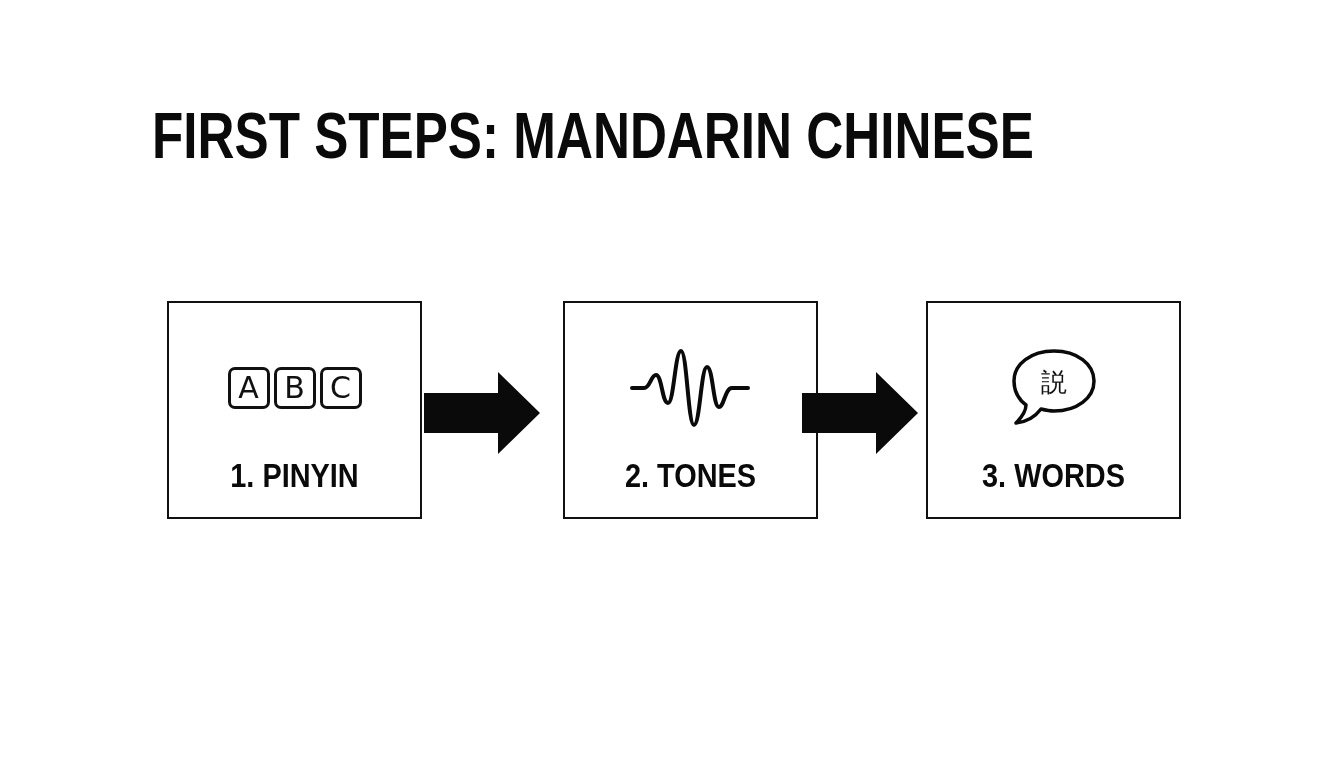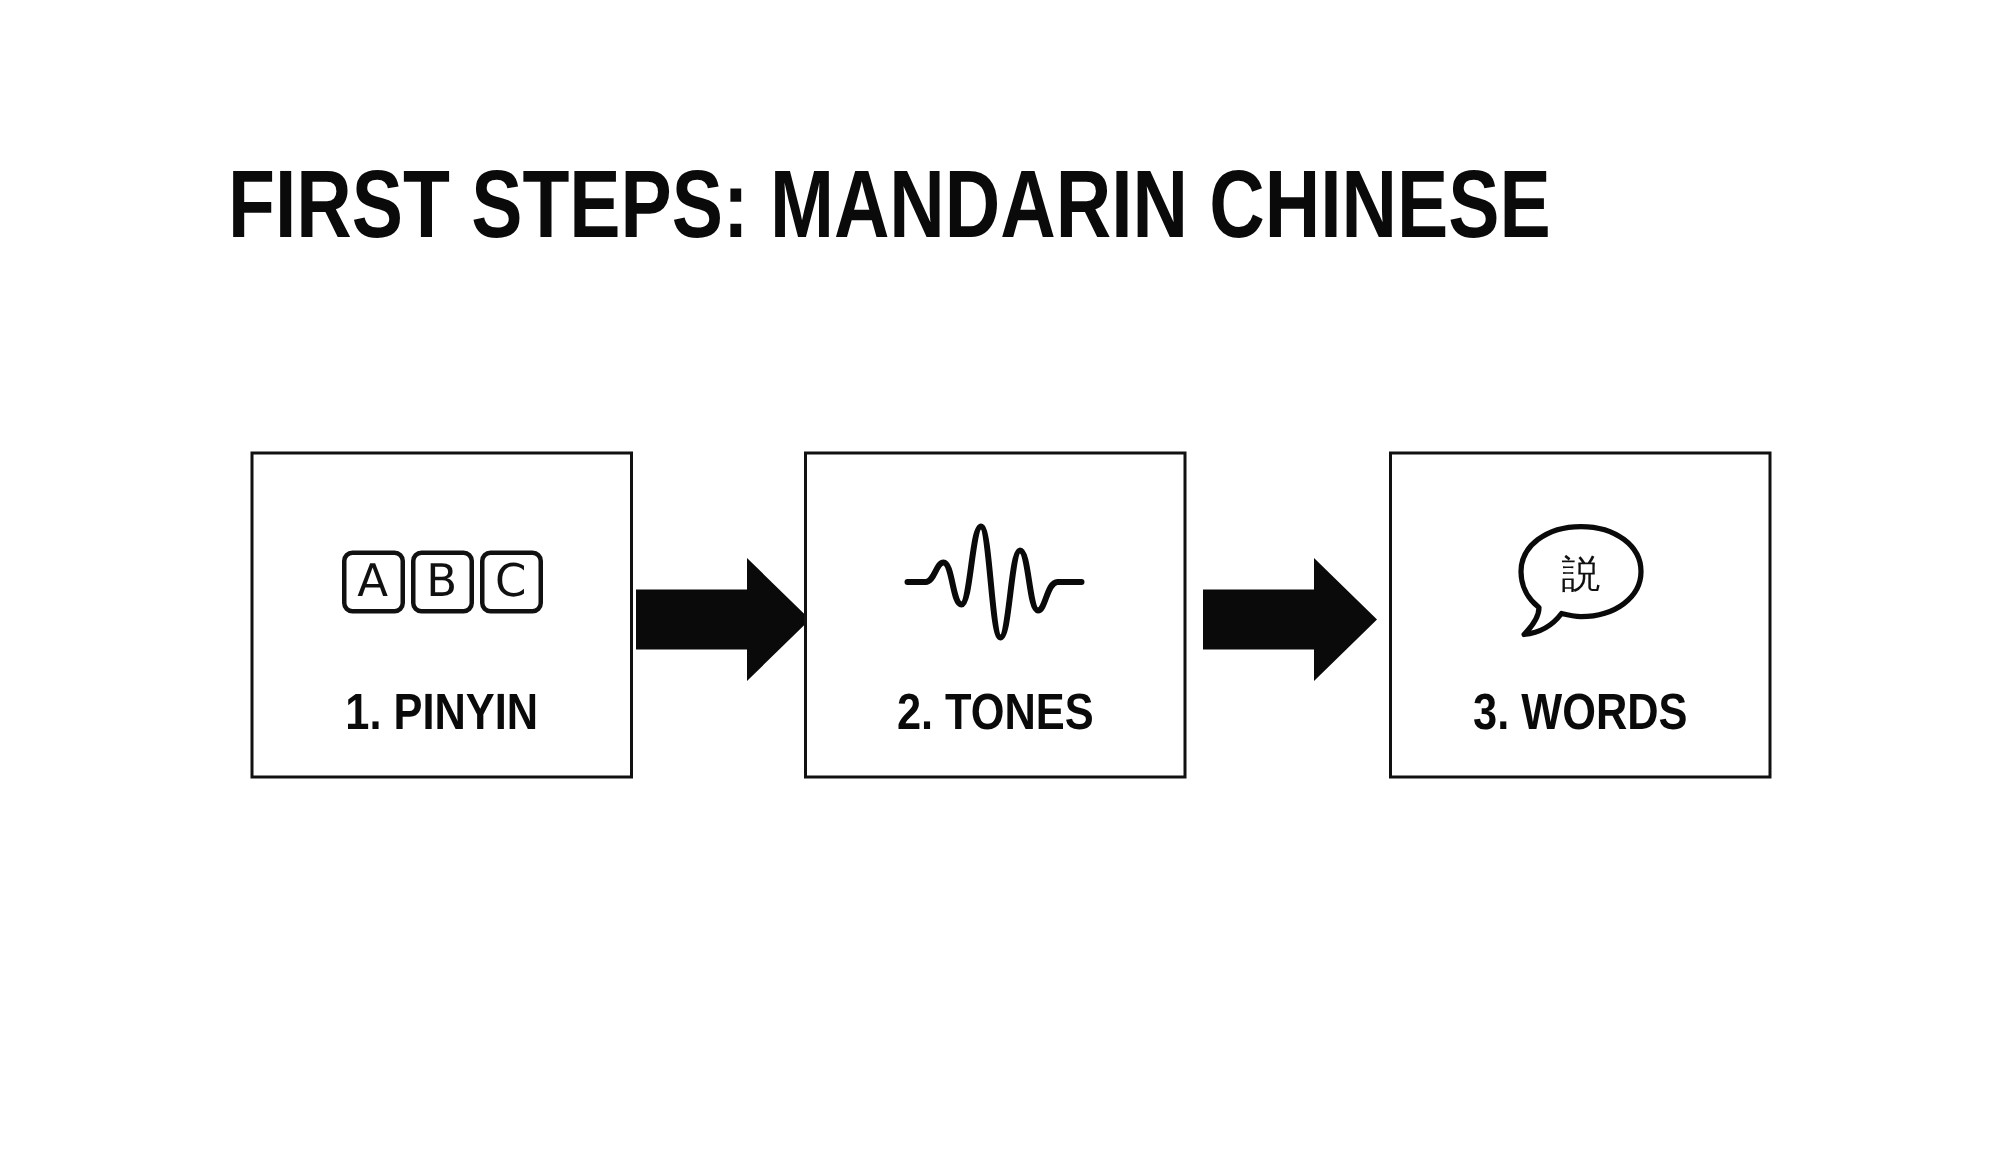--- a/index.html
+++ b/index.html
@@ -108,21 +108,21 @@
       <div class="abc-key">C</div>
     </div>
   </div>
   <div class="label">1. PINYIN</div>
 </div>
 
 <svg class="arrow" style="left:424px;" viewBox="0 0 118 82">
   <polygon points="0,21 74,21 74,0 116,41 74,82 74,61 0,61" fill="#0a0a0a"></polygon>
 </svg>
 
-<div class="step" style="left:536px;">
+<div class="step" style="left:563px;">
   <div class="icon">
     <svg width="130" height="90" viewBox="0 0 130 90">
       <path d="M6,45 L18,45 C24,45 25,32 30,32 C36,32 36,60 42,60 C48,60 49,8 55,8 C61,8 62,82 68,82 C74,82 75,24 81,24 C87,24 87,64 93,64 C98,64 99,45 106,45 L122,45" fill="none" stroke="#0a0a0a" stroke-width="4" stroke-linecap="round" stroke-linejoin="round"></path>
     </svg>
   </div>
   <div class="label">2. TONES</div>
 </div>
 
 <svg class="arrow" style="left:802px;" viewBox="0 0 118 82">
   <polygon points="0,21 74,21 74,0 116,41 74,82 74,61 0,61" fill="#0a0a0a"></polygon>

